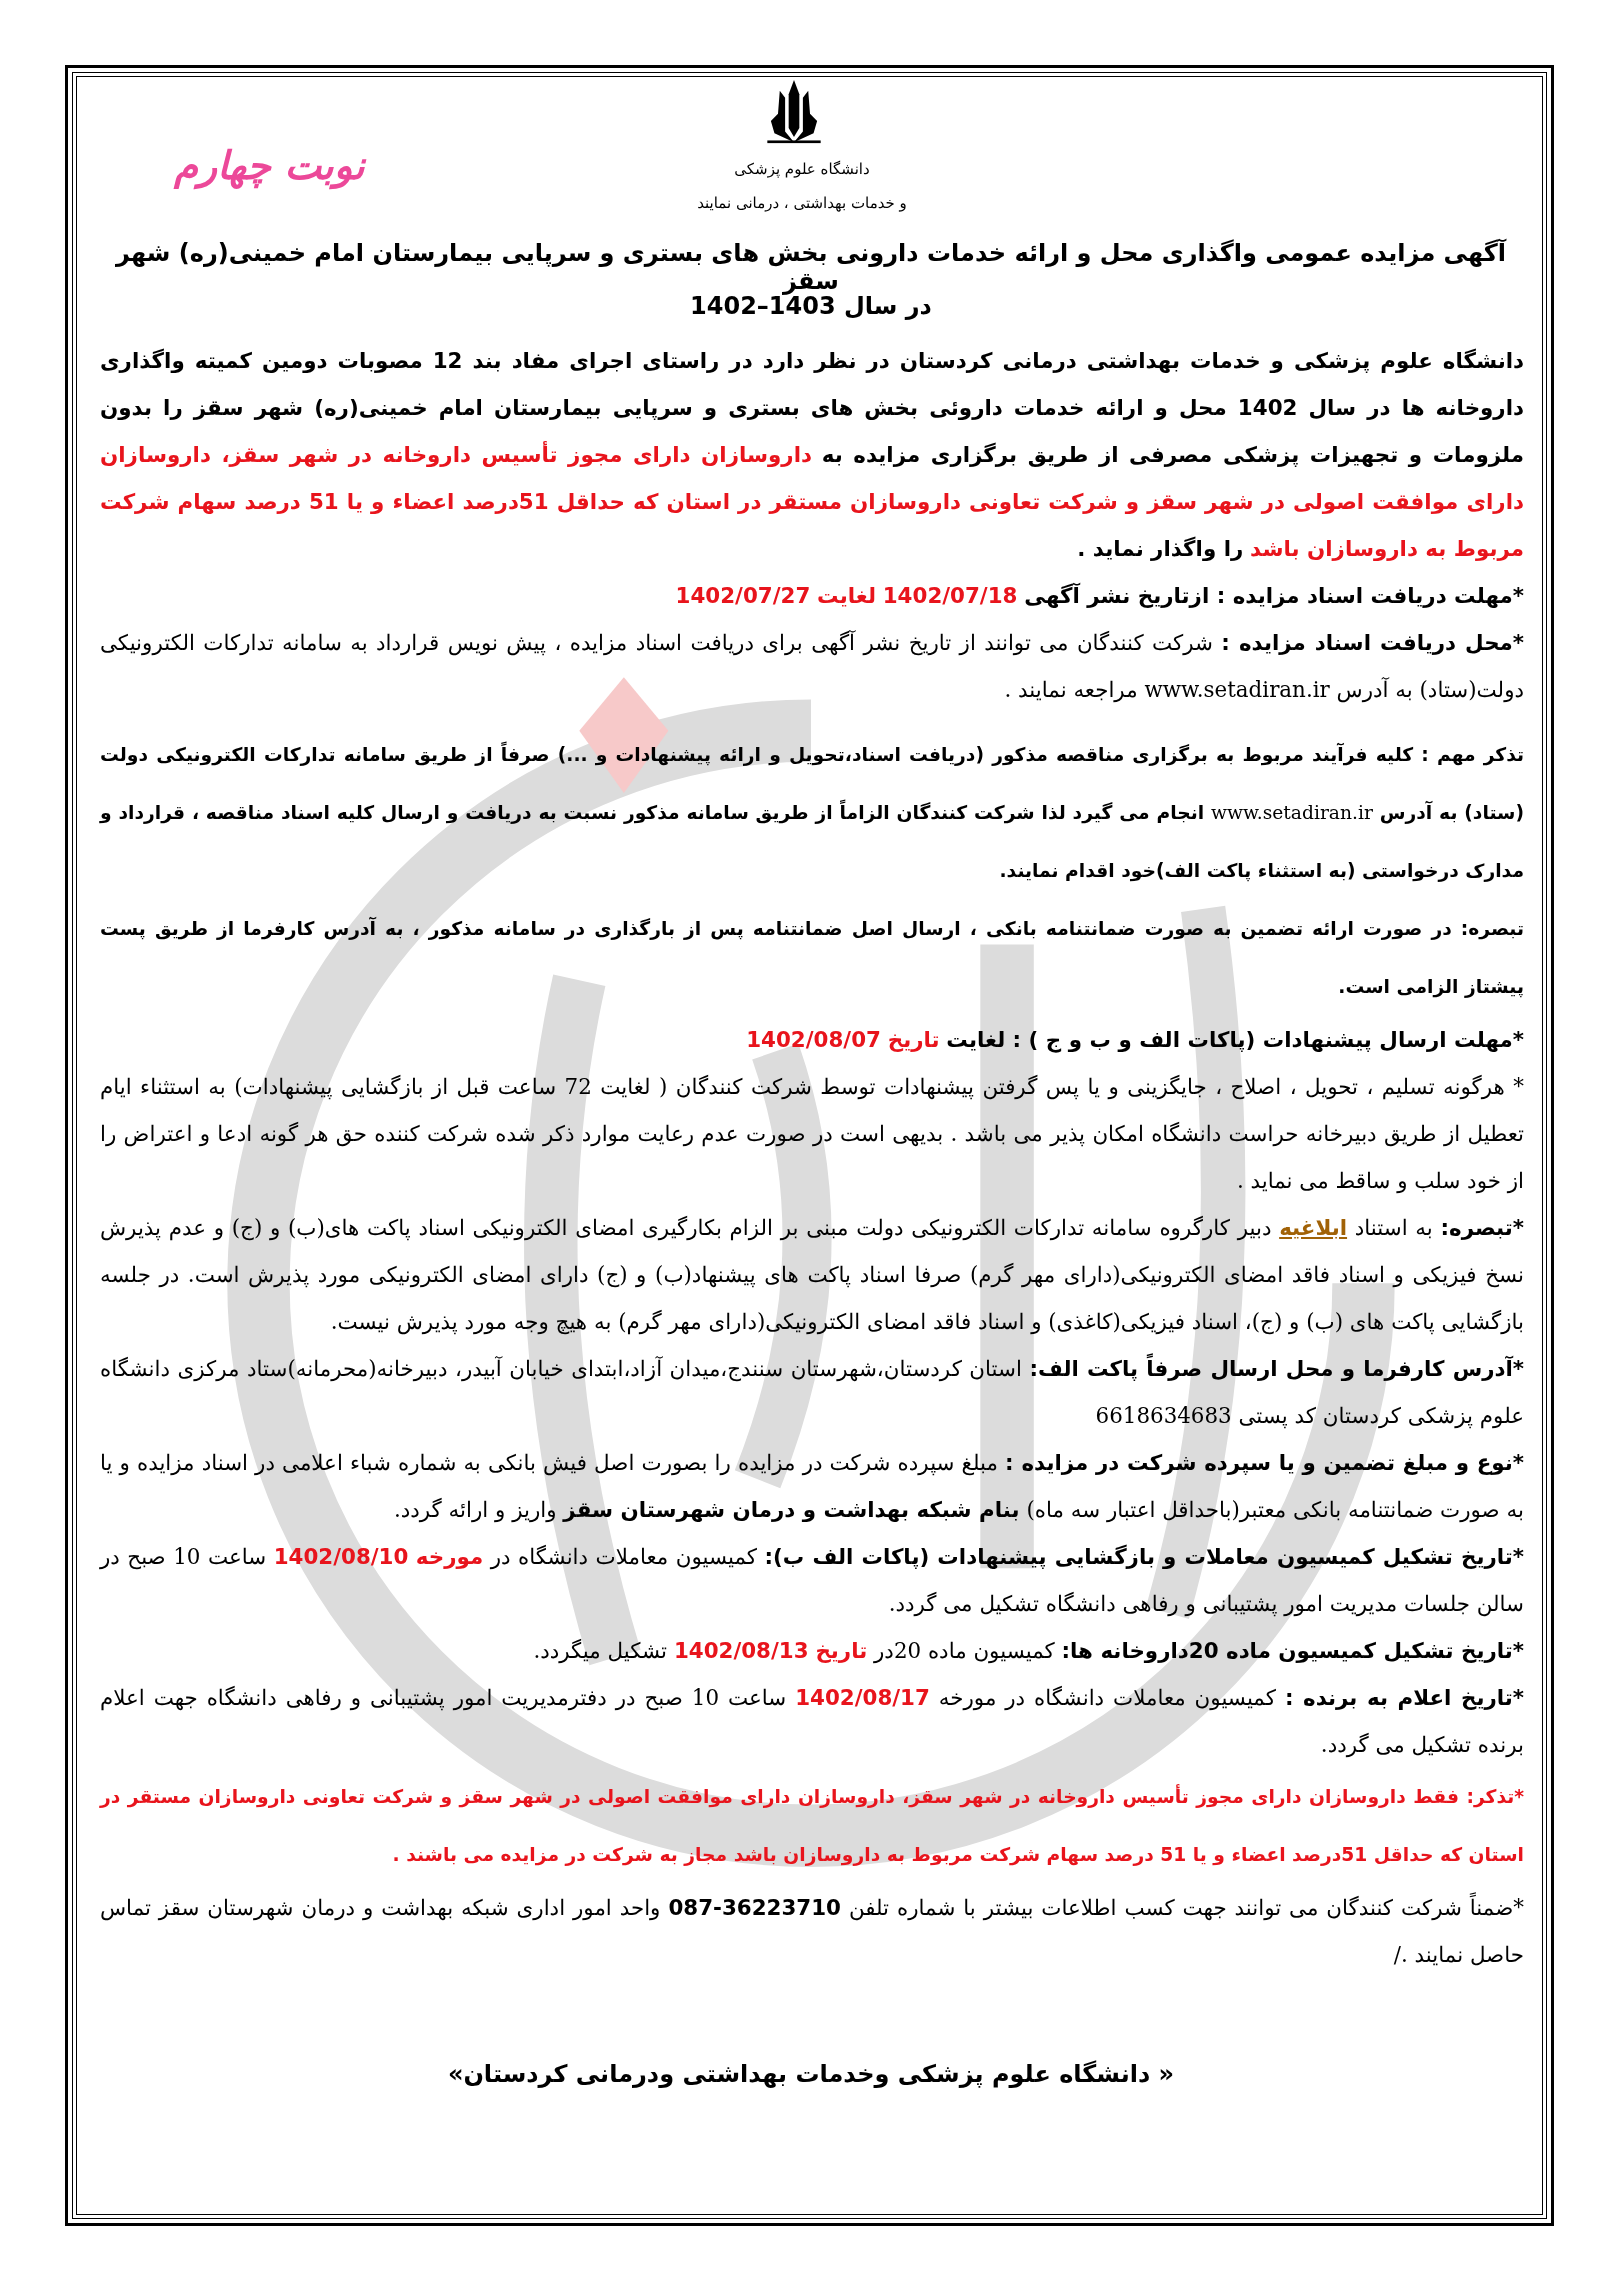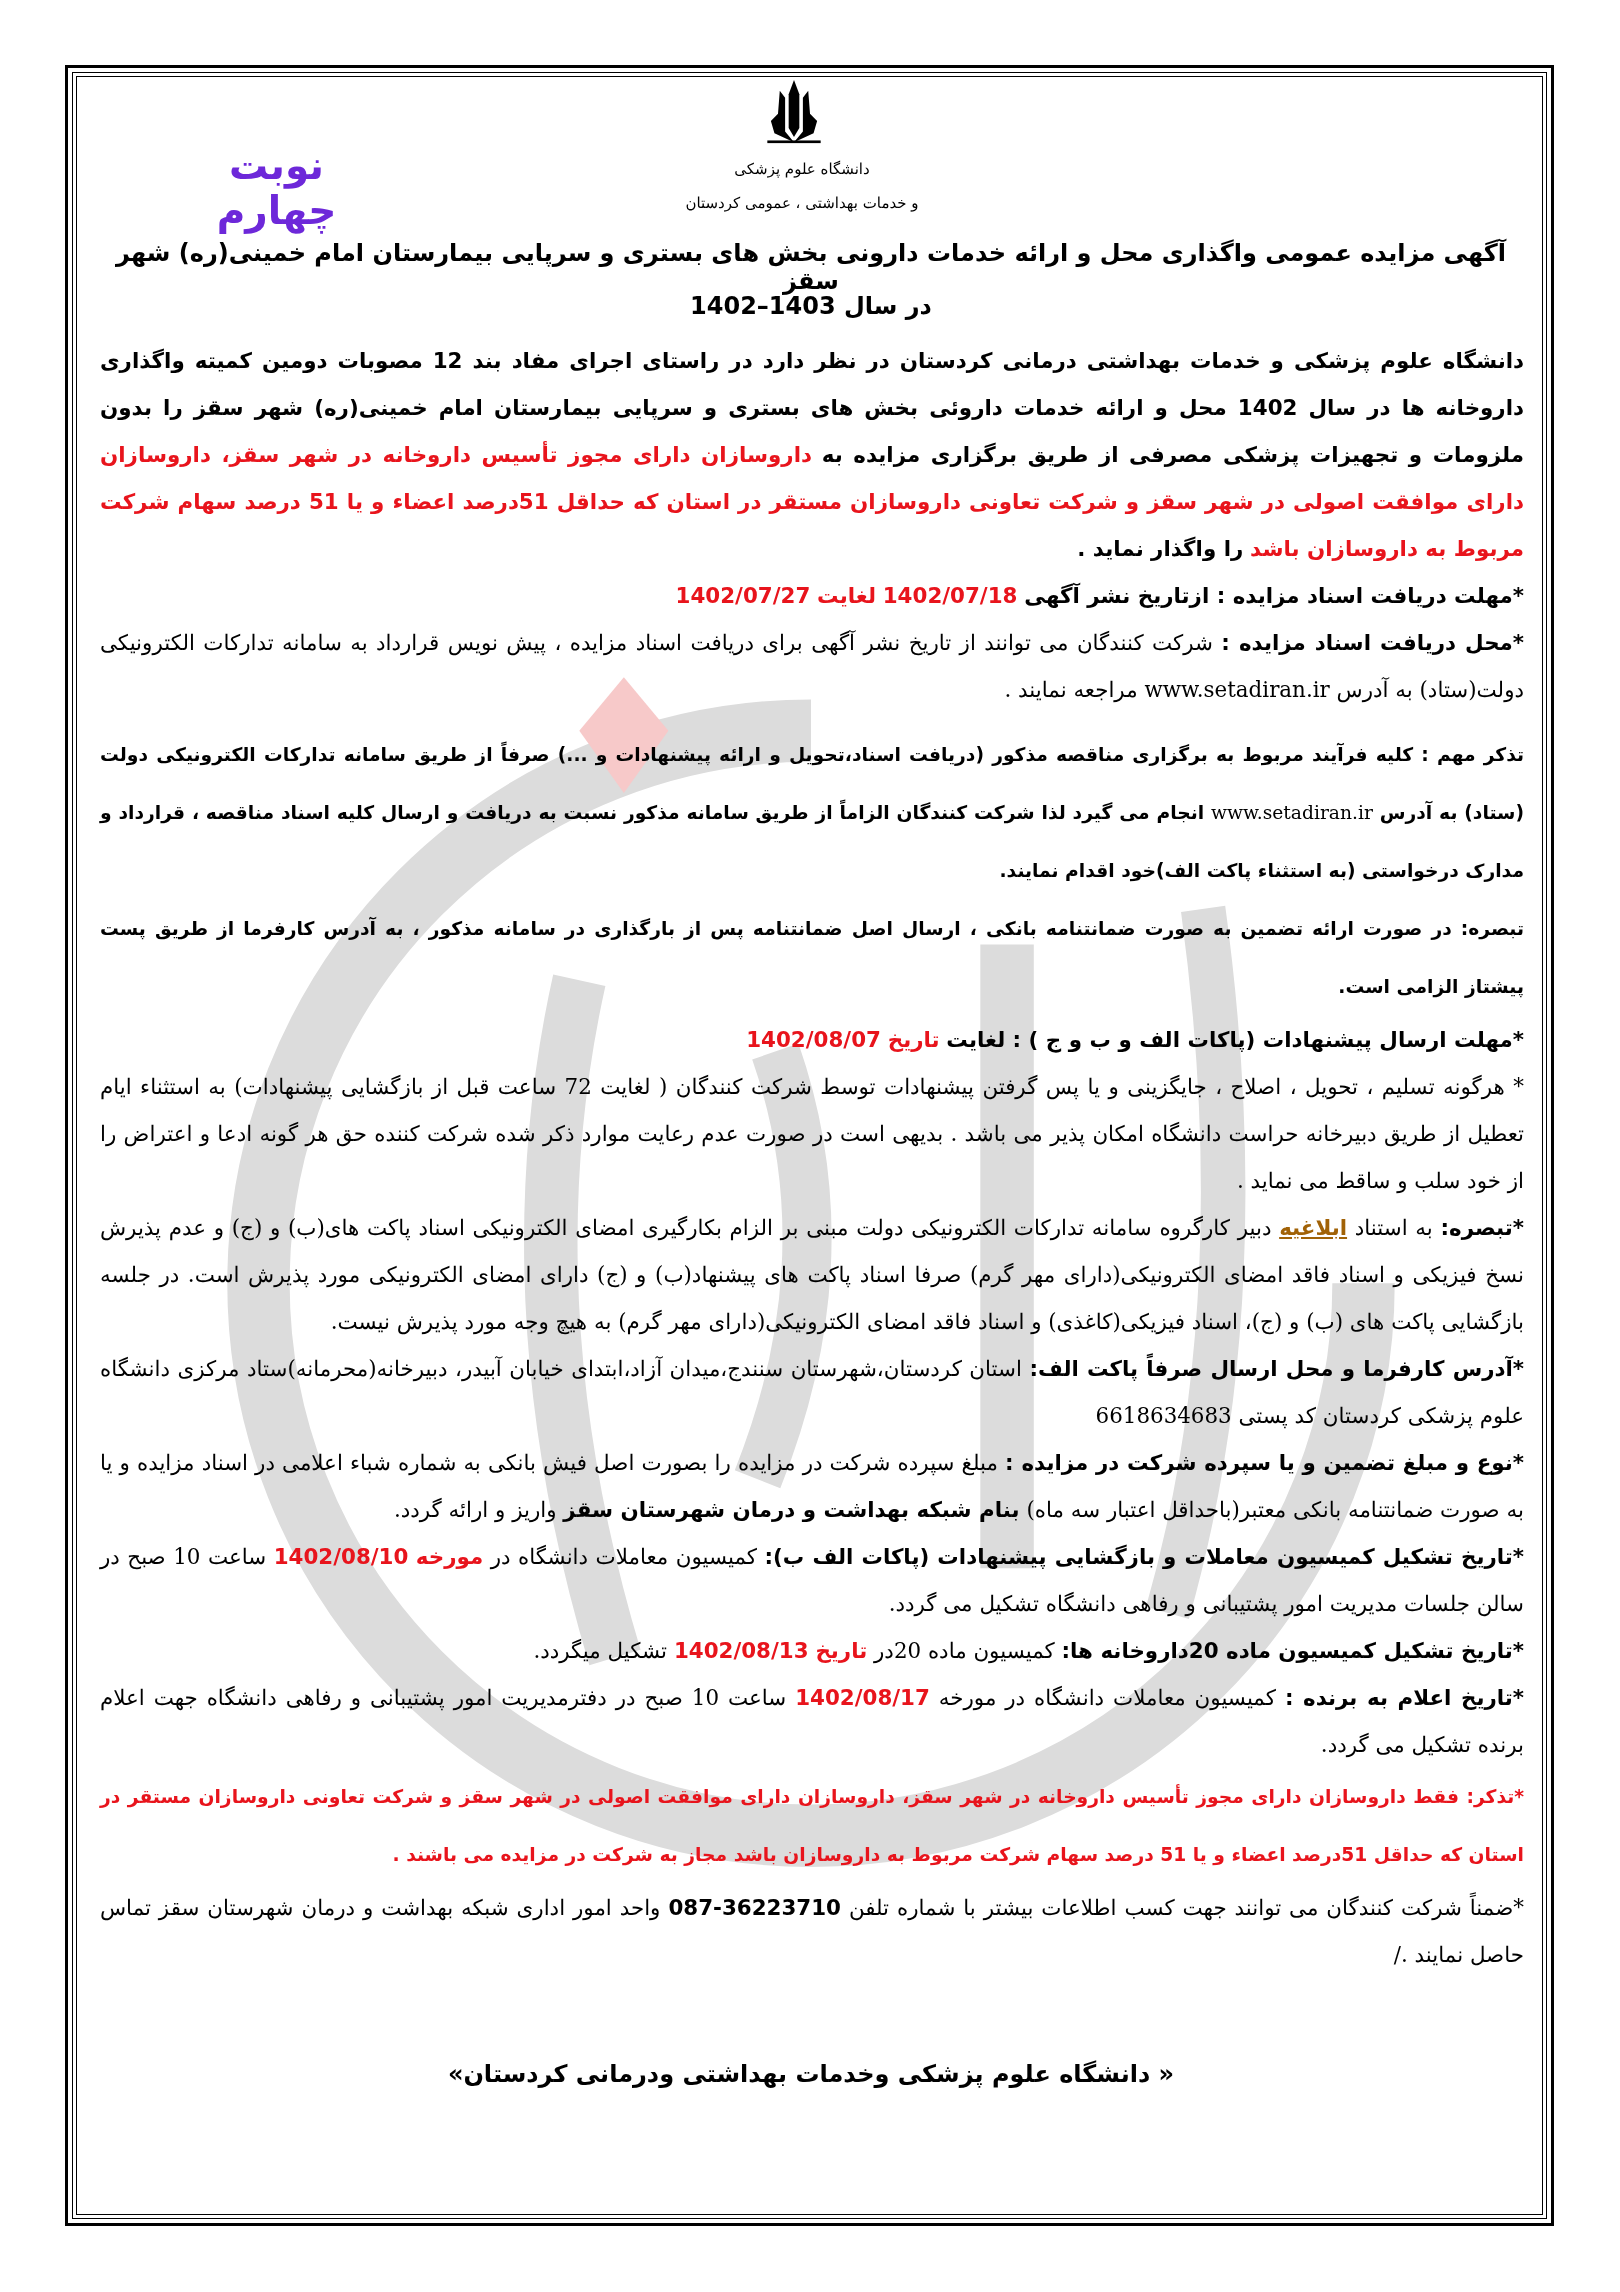--- a/index.html
+++ b/index.html
@@ -9,23 +9,23 @@
            border:3.6px solid #000; box-sizing:border-box; }
   .frame::before { content:""; position:absolute; left:3.6px; top:3.6px; right:3.6px; bottom:3.6px;
            border:1.8px solid #000; }
   .frame::after { content:""; position:absolute; left:8px; top:8px; right:8px; bottom:8px;
            border:0.9px solid #000; }
   .watermark { position:absolute; left:205px; top:677px; width:1212px; height:1248px; pointer-events:none; }
   .logo { position:absolute; left:762px; top:78px; width:64px; height:68px; }
   .uni-name { position:absolute; left:624px; width:356px; text-align:center; direction:rtl;
               font-family:"DejaVu Serif", serif; font-size:15px; }
   .uni-1 { top:160px; } .uni-2 { top:194px; }
-  .round-label { position:absolute; left:174px; top:143px; width:205px; text-align:center;
-                 direction:rtl; color:#6d28d9; font-weight:bold; font-size:39px;
-                 font-family:"DejaVu Sans", sans-serif; }
+  .round-label { position:absolute; left:174px; top:143px; width:205px; text-align:left;
+                 direction:rtl; color:#ec4899; font-weight:bold; font-size:39px;
+                 font-family:"DejaVu Sans", sans-serif;font-style:italic; }
   .title { position:absolute; left:98px; width:1426px; text-align:center; direction:rtl;
            font-weight:bold; font-size:24px; }
   .title-1 { top:239px; } .title-2 { top:292px; }
   .body { position:absolute; left:100px; top:337px; width:1424px; direction:rtl; text-align:justify;
           font-family:"DejaVu Serif", serif; font-size:21.4px; line-height:47px; }
   .body p { margin:0; }
   .b { font-weight:bold; font-family:"DejaVu Sans", sans-serif; }
   .red { color:#e8141c; }
   .sm { font-size:18.7px; line-height:58px; }
   .link { color:#a16207; text-decoration:underline; font-weight:bold; font-family:"DejaVu Sans", sans-serif; }
@@ -48,21 +48,21 @@
 </svg>
 
 <svg class="logo" viewBox="0 0 72 76">
   <path d="M36 2 L42 18 L42 56 L36 66 L30 56 L30 18 Z" fill="#000"></path>
   <path d="M20 14 L26 22 L26 60 L36 72 L14 62 L10 48 L18 40 Z" fill="#000"></path>
   <path d="M52 14 L46 22 L46 60 L36 72 L58 62 L62 48 L54 40 Z" fill="#000"></path>
   <rect x="6" y="70" width="60" height="3" fill="#000"></rect>
 </svg>
 
 <div class="uni-name uni-1">دانشگاه علوم پزشکی</div>
-<div class="uni-name uni-2">و خدمات بهداشتی ، عمومی کردستان</div>
+<div class="uni-name uni-2">و خدمات بهداشتی ، درمانی نمایند</div>
 
 <div class="round-label">نوبت چهارم</div>
 
 <div class="title title-1">آگهی مزایده عمومی واگذاری محل و ارائه خدمات دارونی بخش های بستری و سرپایی بیمارستان امام خمینی(ره) شهر سقز</div>
 <div class="title title-2">در سال 1403–1402</div>
 
 <div class="body">
   <p>
     <span class="b">دانشگاه علوم پزشکی و خدمات بهداشتی درمانی کردستان در نظر دارد در راستای اجرای مفاد بند 12 مصوبات دومین کمیته واگذاری داروخانه ها در سال 1402 محل و ارائه خدمات داروئی بخش های بستری و سرپایی بیمارستان امام خمینی(ره) شهر سقز را بدون ملزومات و تجهیزات پزشکی مصرفی از طریق برگزاری مزایده به</span>
     <span class="b red">داروسازان دارای مجوز تأسیس داروخانه در شهر سقز، داروسازان دارای موافقت اصولی در شهر سقز و شرکت تعاونی داروسازان مستقر در استان که حداقل 51درصد اعضاء و یا 51 درصد سهام شرکت مربوط به داروسازان باشد</span>

